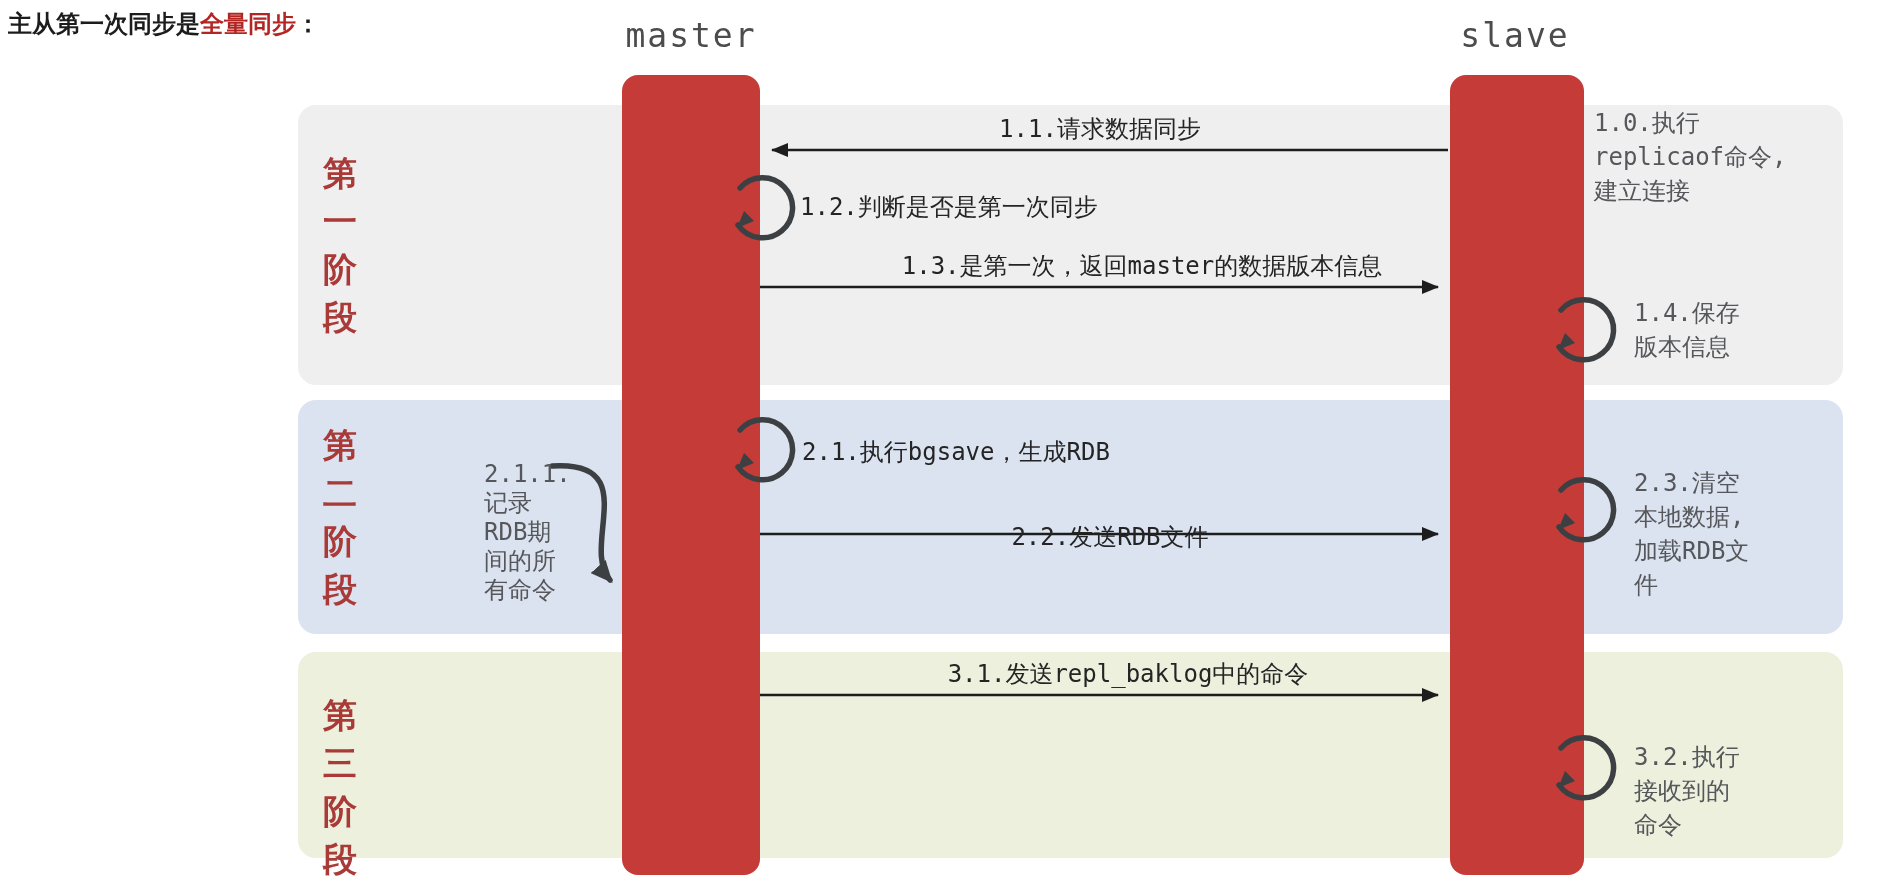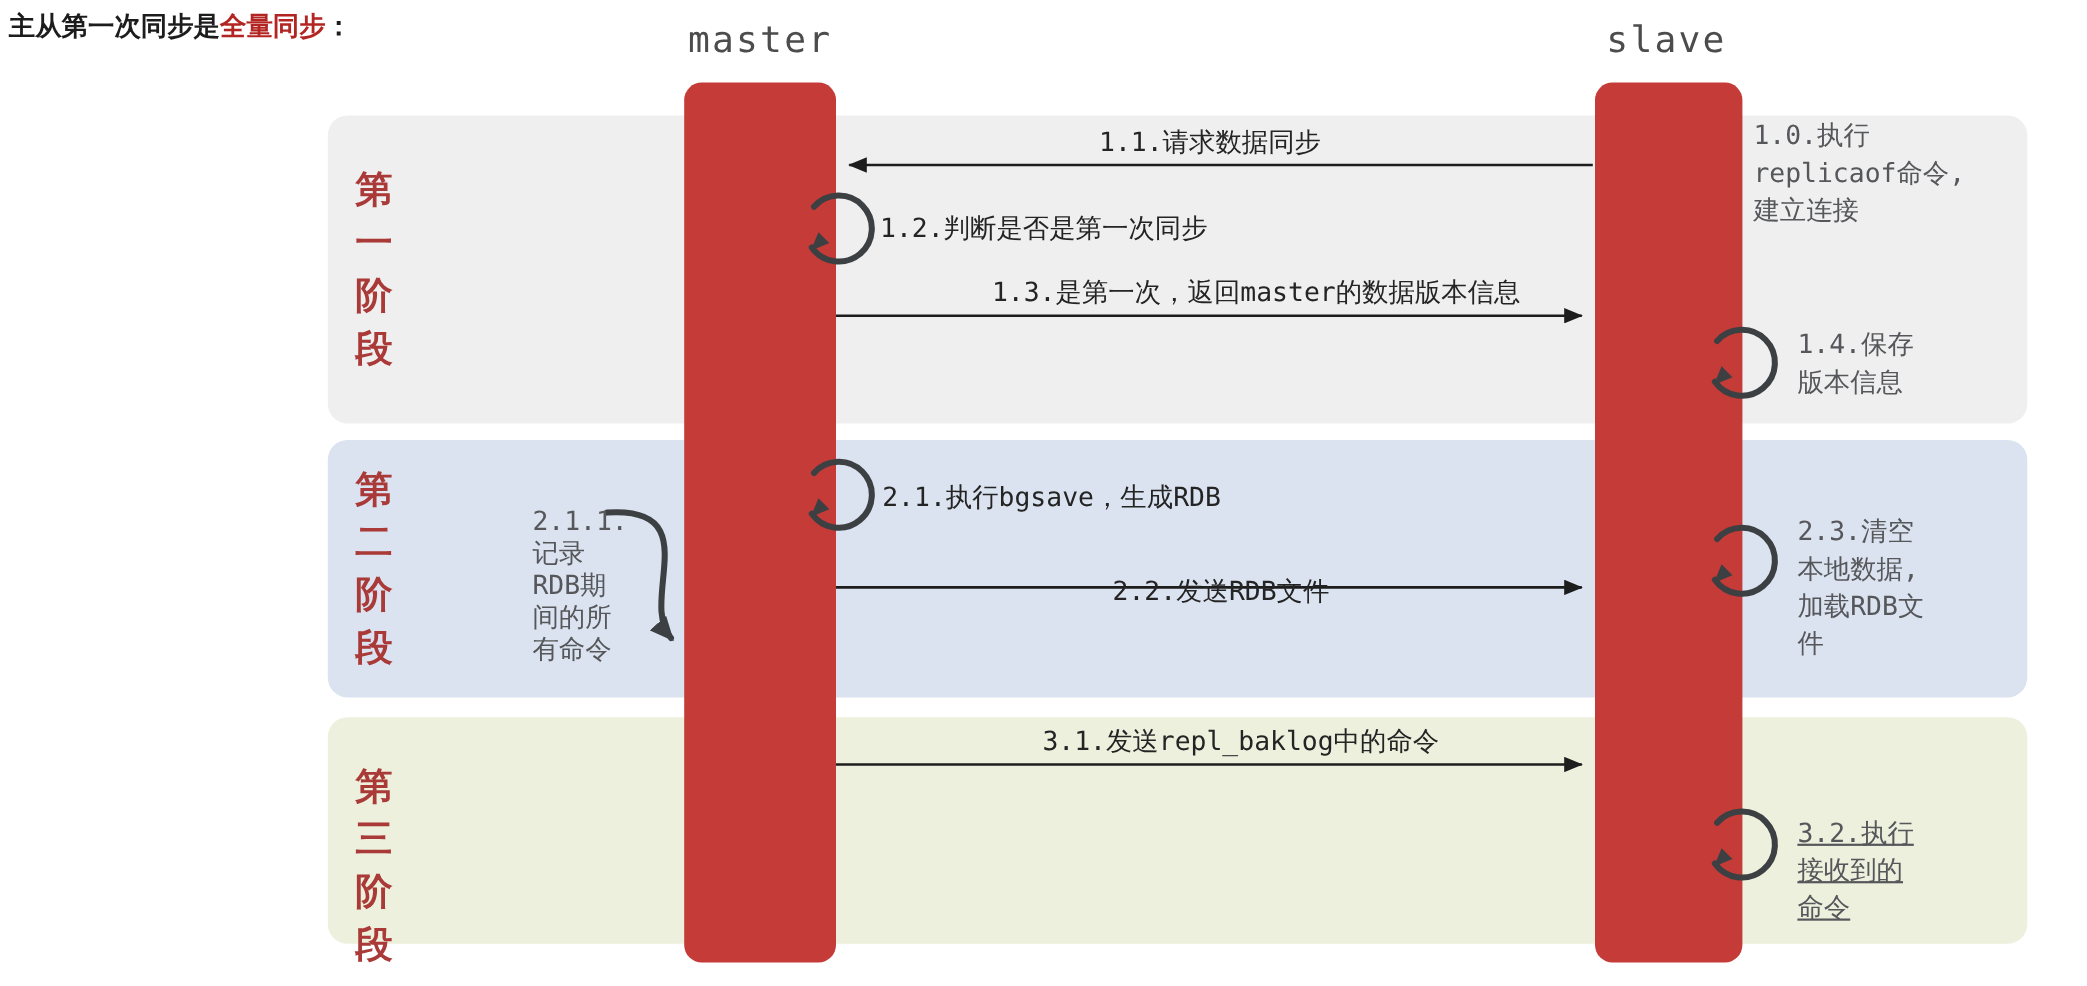--- a/index.html
+++ b/index.html
@@ -41,21 +41,21 @@
   svg.arrows{position:absolute;left:0;top:0;z-index:4;pointer-events:none;}
 
   .msg{position:absolute;z-index:5;font-size:24px;color:var(--text_dark);white-space:pre;}
   .msg.center{transform:translateX(-50%);}
   .note{position:absolute;z-index:5;font-size:24px;line-height:34px;color:var(--note_grey);white-space:pre-line;}
   .note211{line-height:29px;}
 
   .m1_1{left:1100px;top:113px;} .m1_2{left:800px;top:191px;} .m1_3{left:1142px;top:250px;}
   .m2_1{left:802px;top:436px;}  .m2_2{left:1110px;top:521px;} .m3_1{left:1128px;top:658px;}
   .n1_0{left:1594px;top:106px;} .n1_4{left:1634px;top:296px;} .n2_3{left:1634px;top:466px;}
-  .n3_2{left:1634px;top:740px;text-decoration:underline;} .n2_1_1{left:484px;top:460px;}
+  .n3_2{left:1634px;top:740px;} .n2_1_1{left:484px;top:460px;}
 </style>
 </head>
 <body>
 
 <div class="canvas">
 
   <div class="title"><span>主从第一次同步是</span><span class="hl">全量同步</span><span>：</span></div>
 
   <div class="lifeline-label ll-master">master</div>
   <div class="lifeline-label ll-slave">slave</div>

